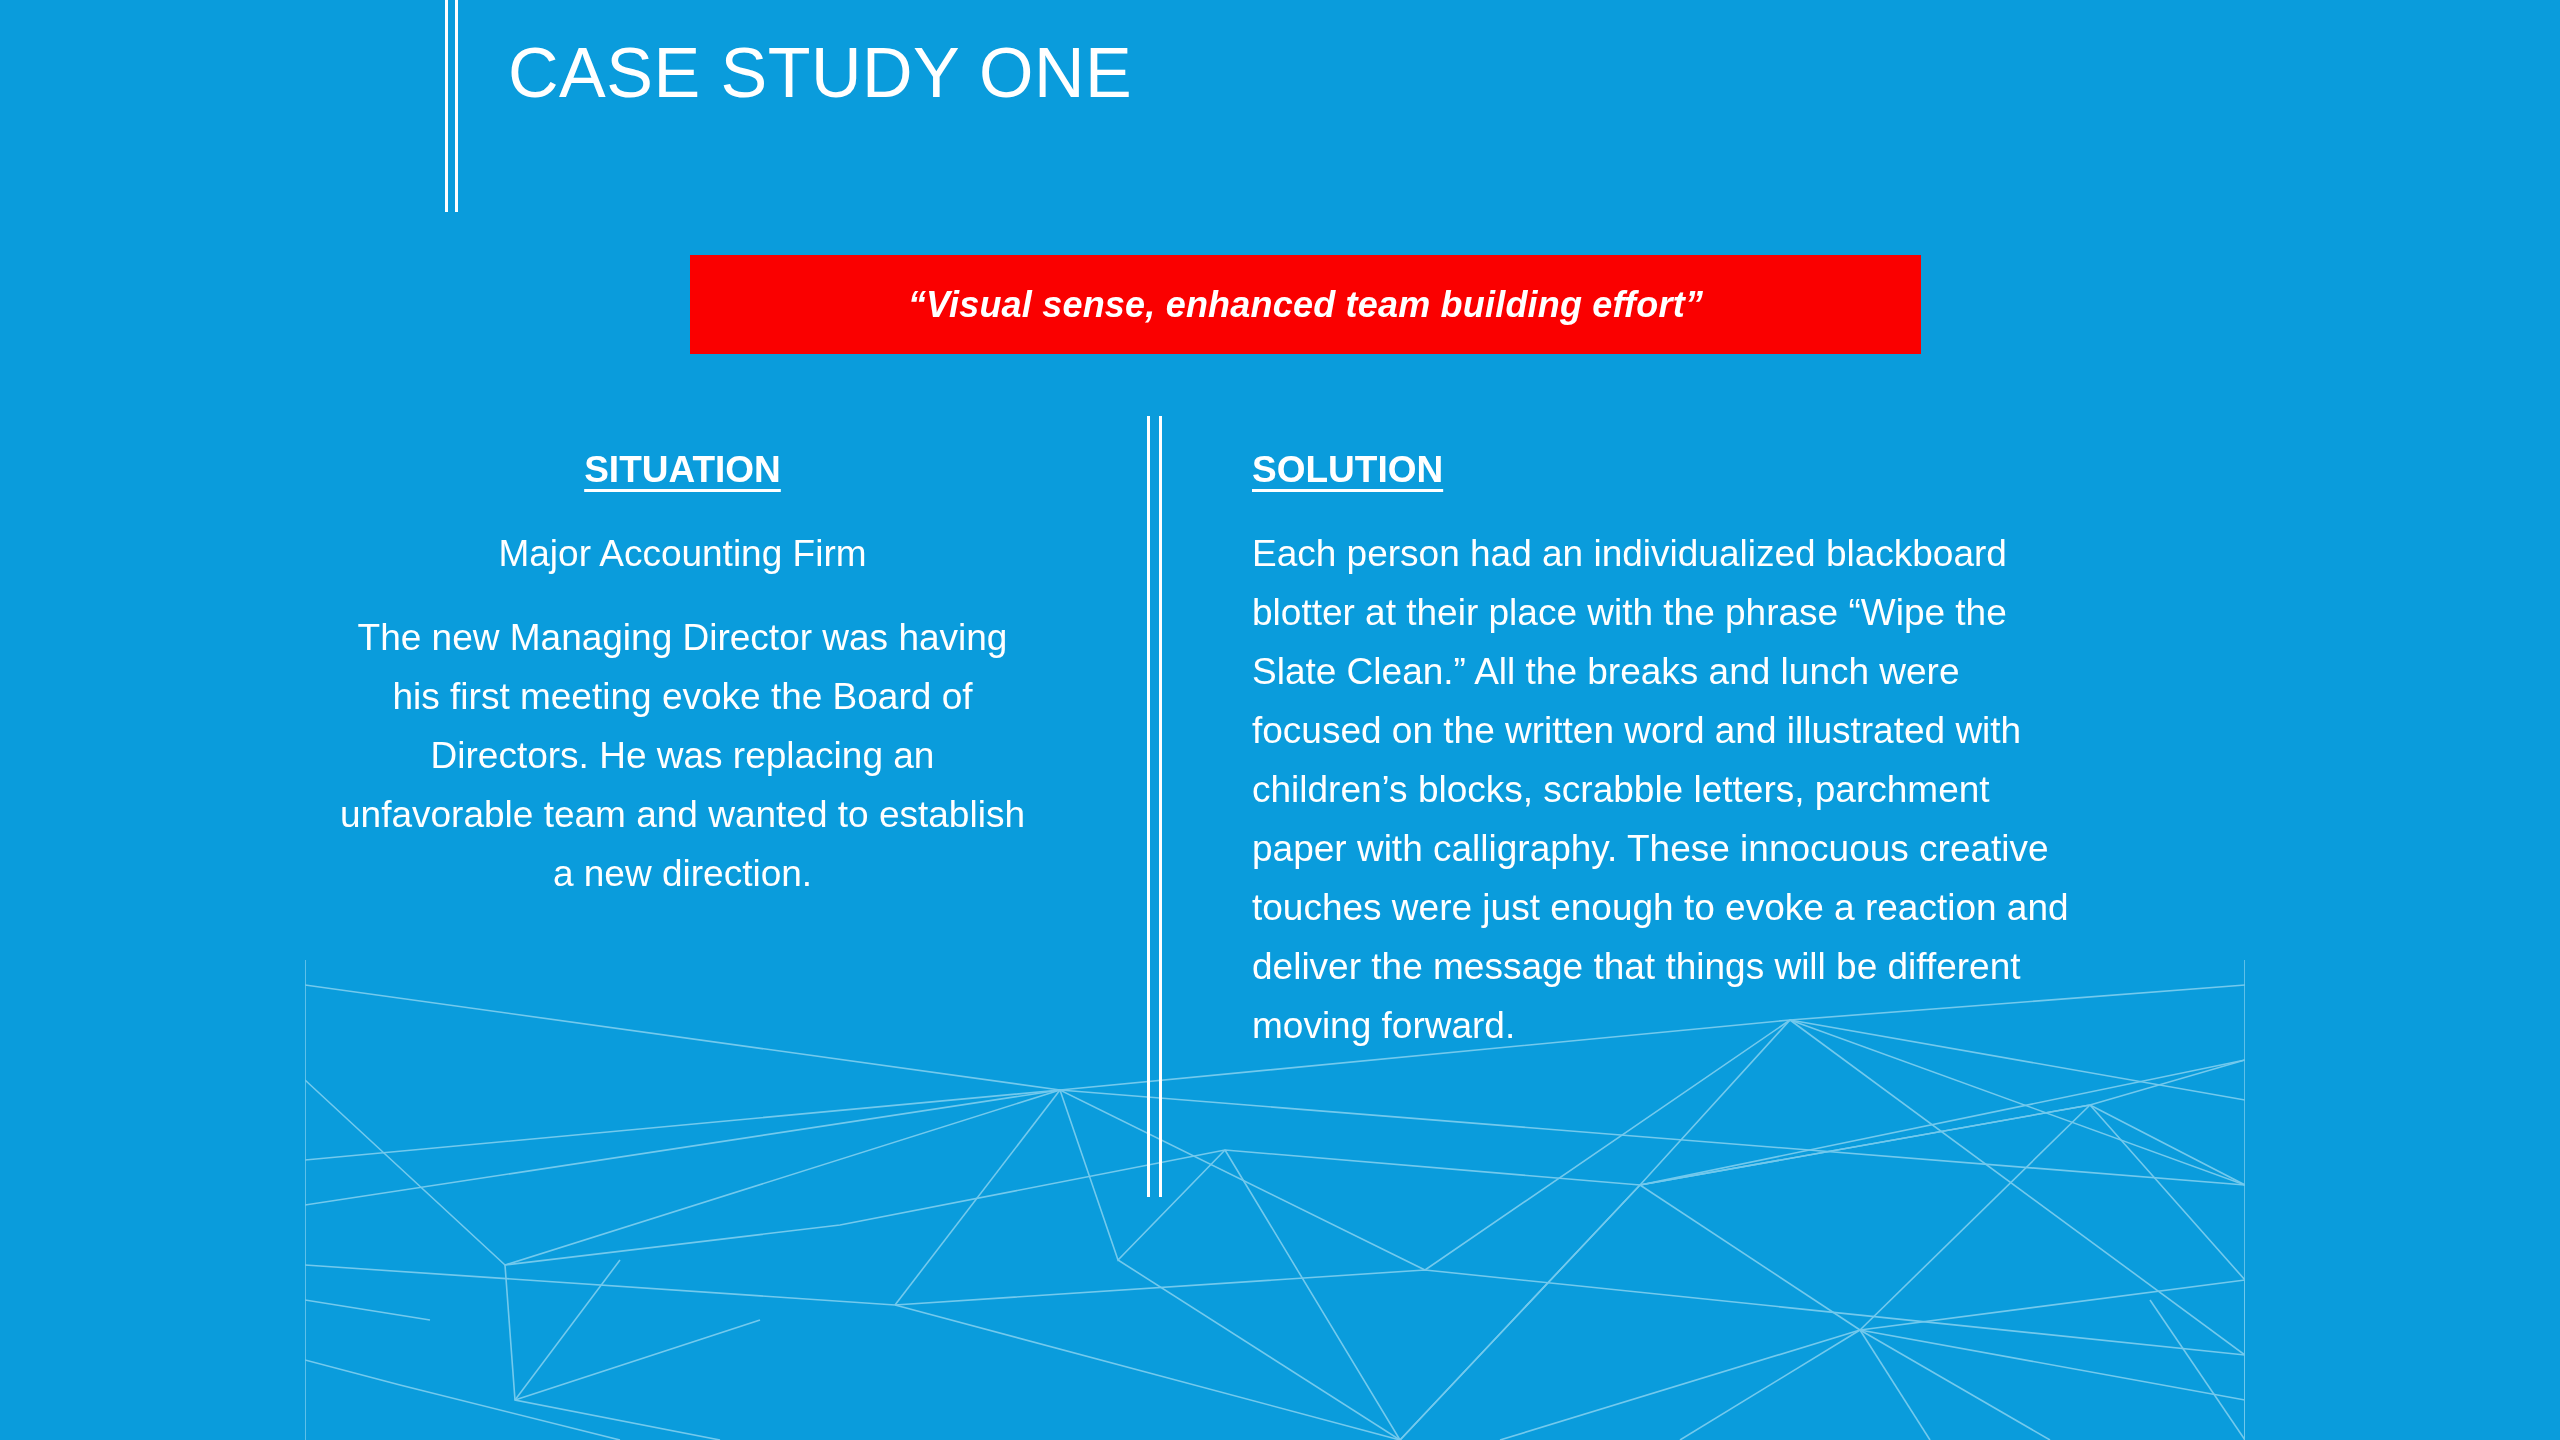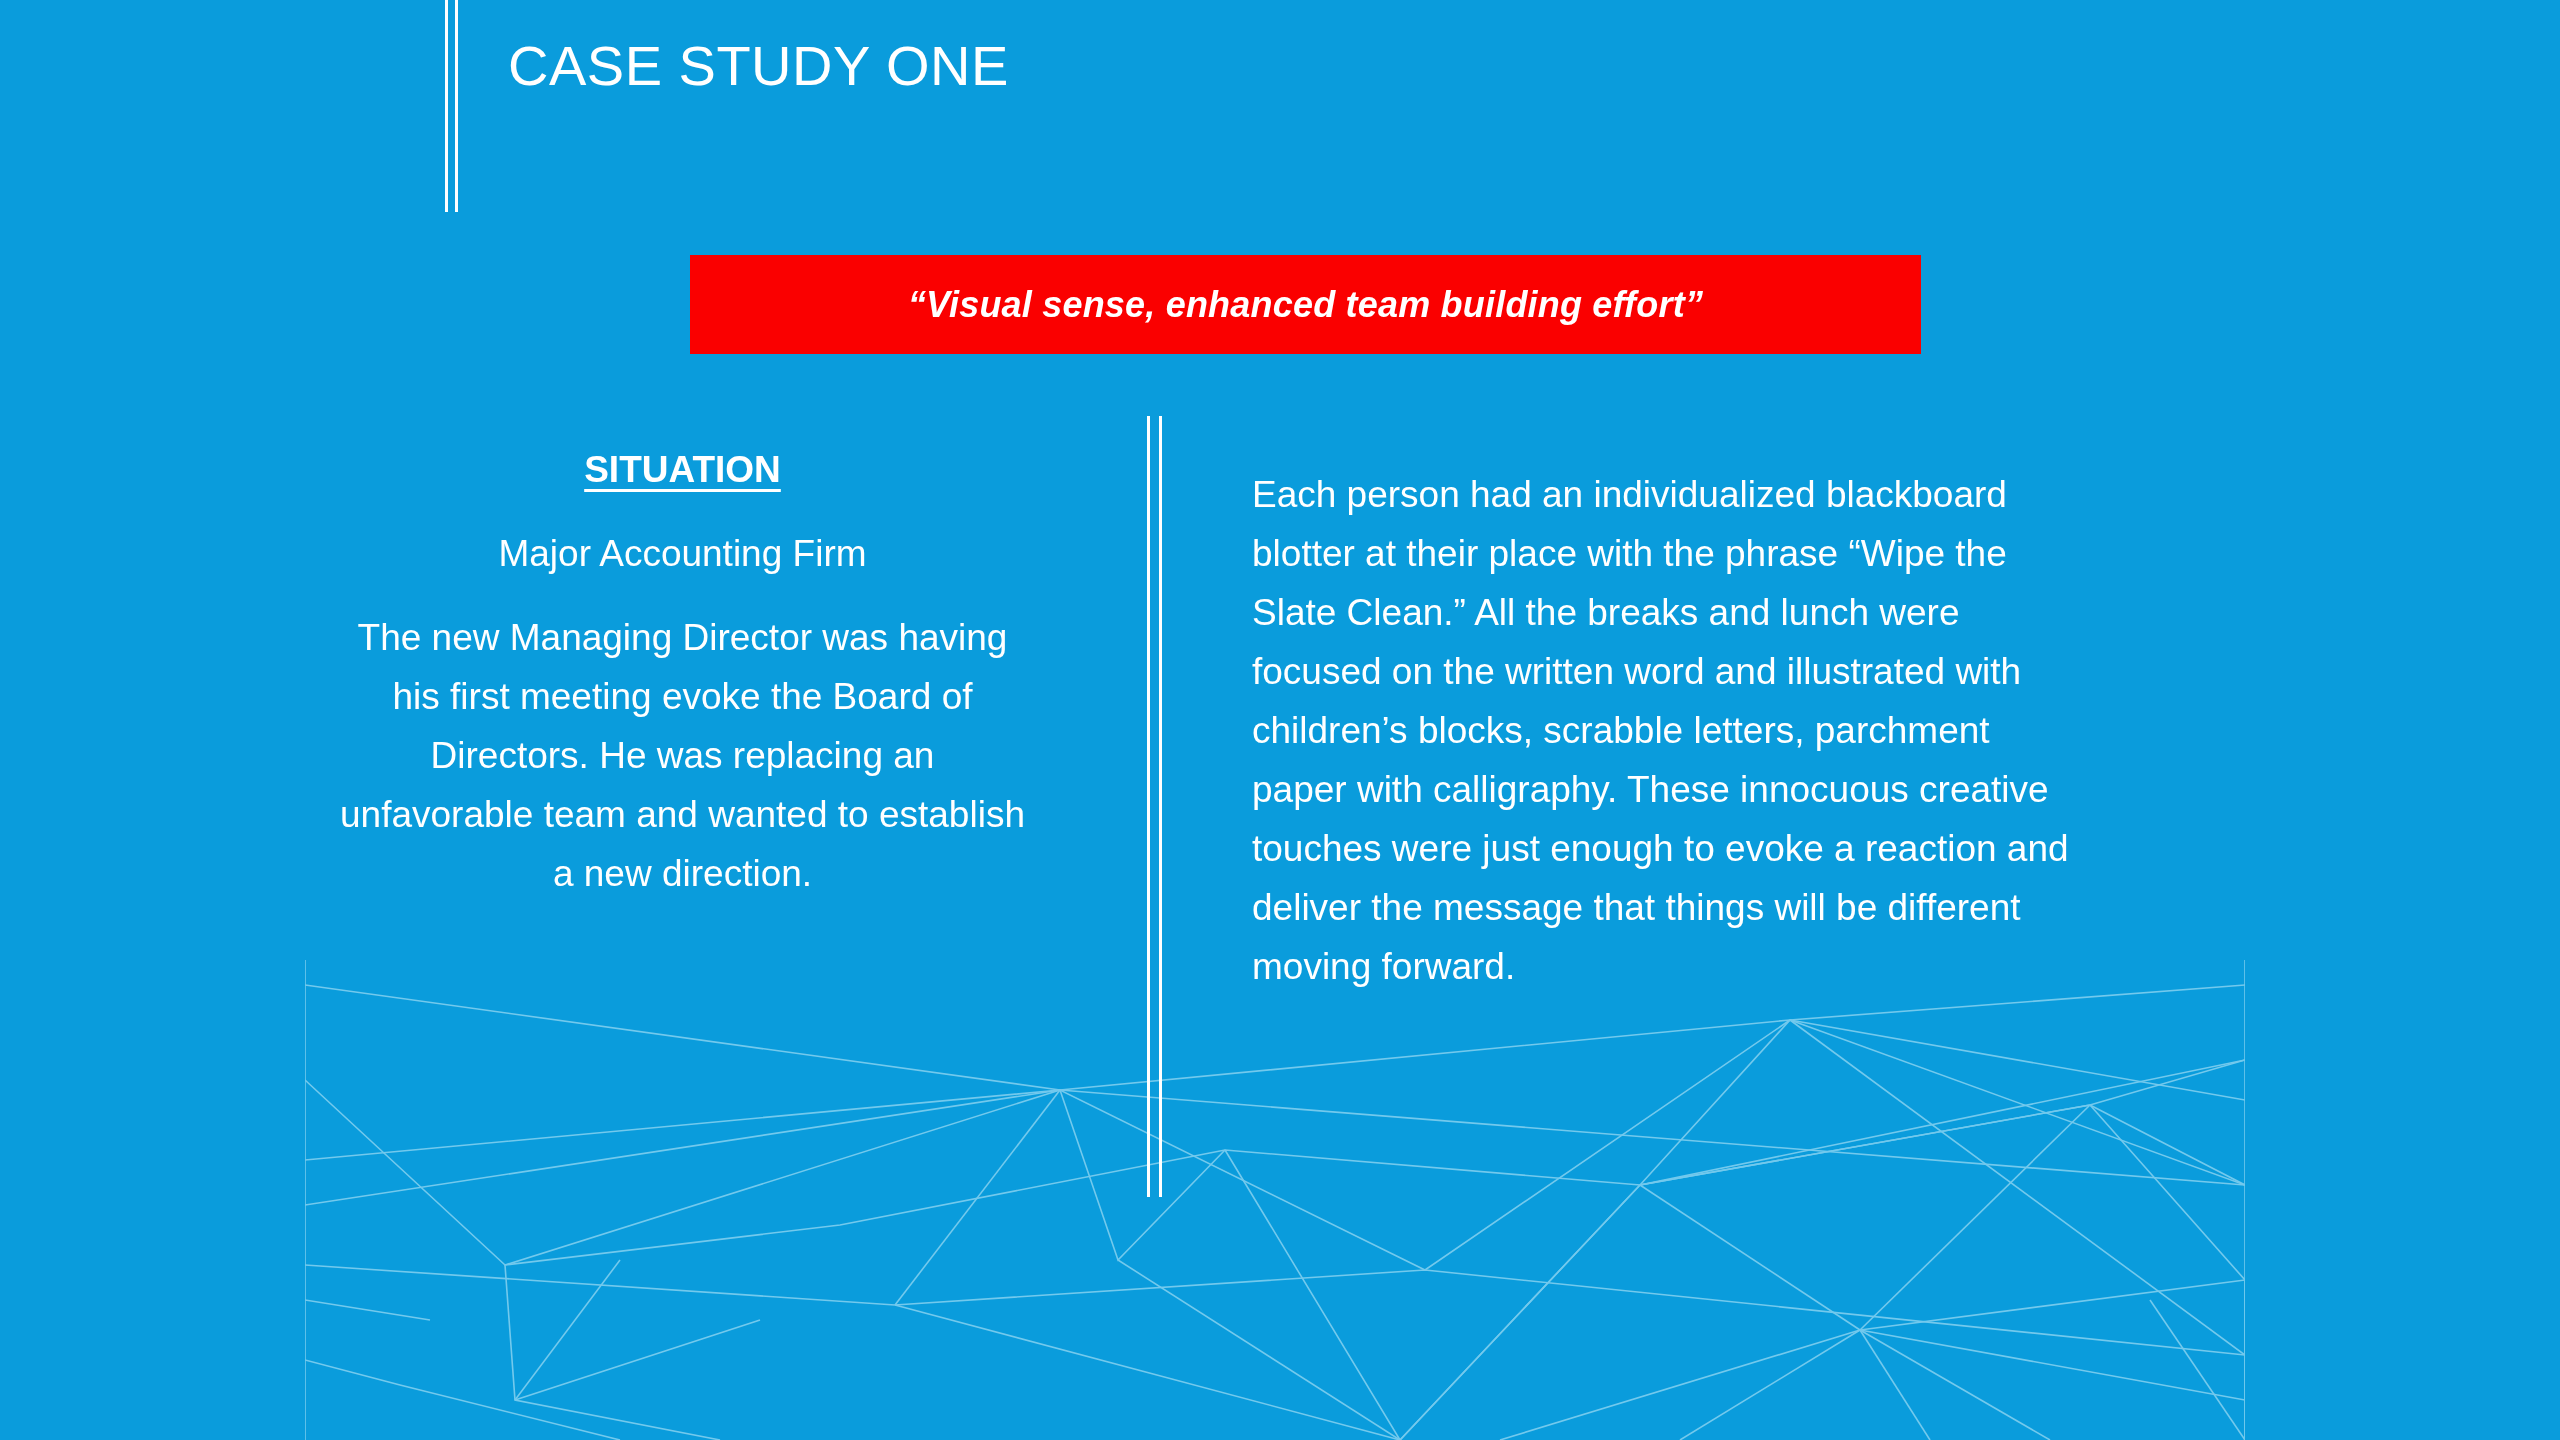--- a/index.html
+++ b/index.html
@@ -35,21 +35,21 @@
     width: 13px;
     height: 212px;
     border-left: 3px solid #ffffff;
     border-right: 3px solid #ffffff;
     box-sizing: border-box;
   }
   #page-title {
     position: absolute;
     left: 508px;
     top: 38px;
-    font-size: 56px;
+    font-size: 70px;
     line-height: 1.0;
     font-weight: 400;
     letter-spacing: 0.5px;
     white-space: nowrap;
     color: #ffffff;
   }
 
   
   #quote-banner {
     position: absolute;
@@ -179,17 +179,18 @@
 
   <div id="situation-column" class="column">
     <span class="col-heading">SITUATION</span>
     <span class="col-spacer"></span>
     <span class="col-body">Major Accounting Firm</span>
     <span class="col-spacer"></span>
     <span class="col-body">The new Managing Director was having his first meeting evoke the Board of Directors.  He was replacing an unfavorable team and wanted to establish a new direction.</span>
   </div>
 
   <div id="solution-column" class="column">
+    <span class="col-heading">SOLUTION</span>
     <span class="col-spacer"></span>
     <span class="col-body">Each person had an individualized blackboard blotter at their place with the phrase “Wipe the Slate Clean.”   All the breaks and lunch were focused on the written word and illustrated with children’s blocks, scrabble letters, parchment paper with calligraphy.  These innocuous creative touches were just enough to evoke a reaction and deliver the message that things will be different moving forward.</span>
   </div>
 
 </div>
 
 </body></html>

